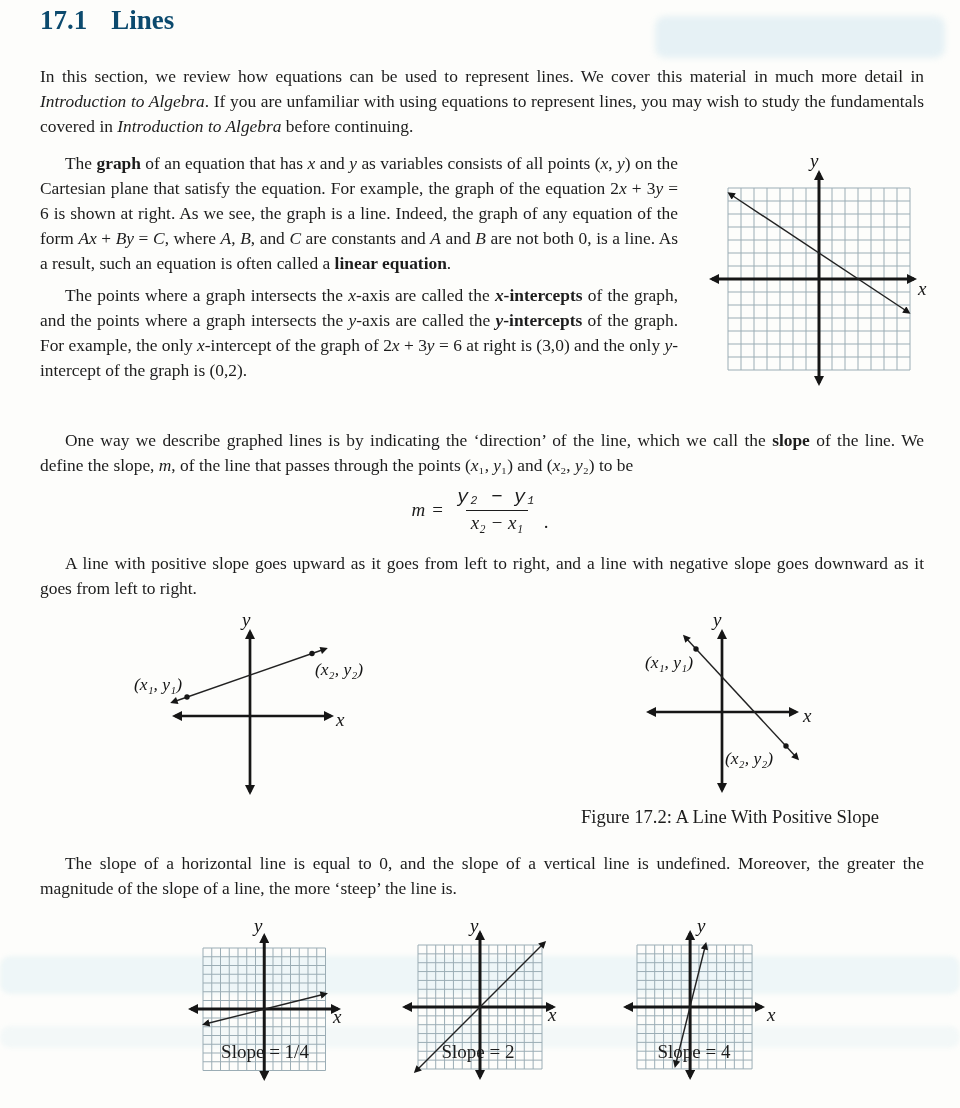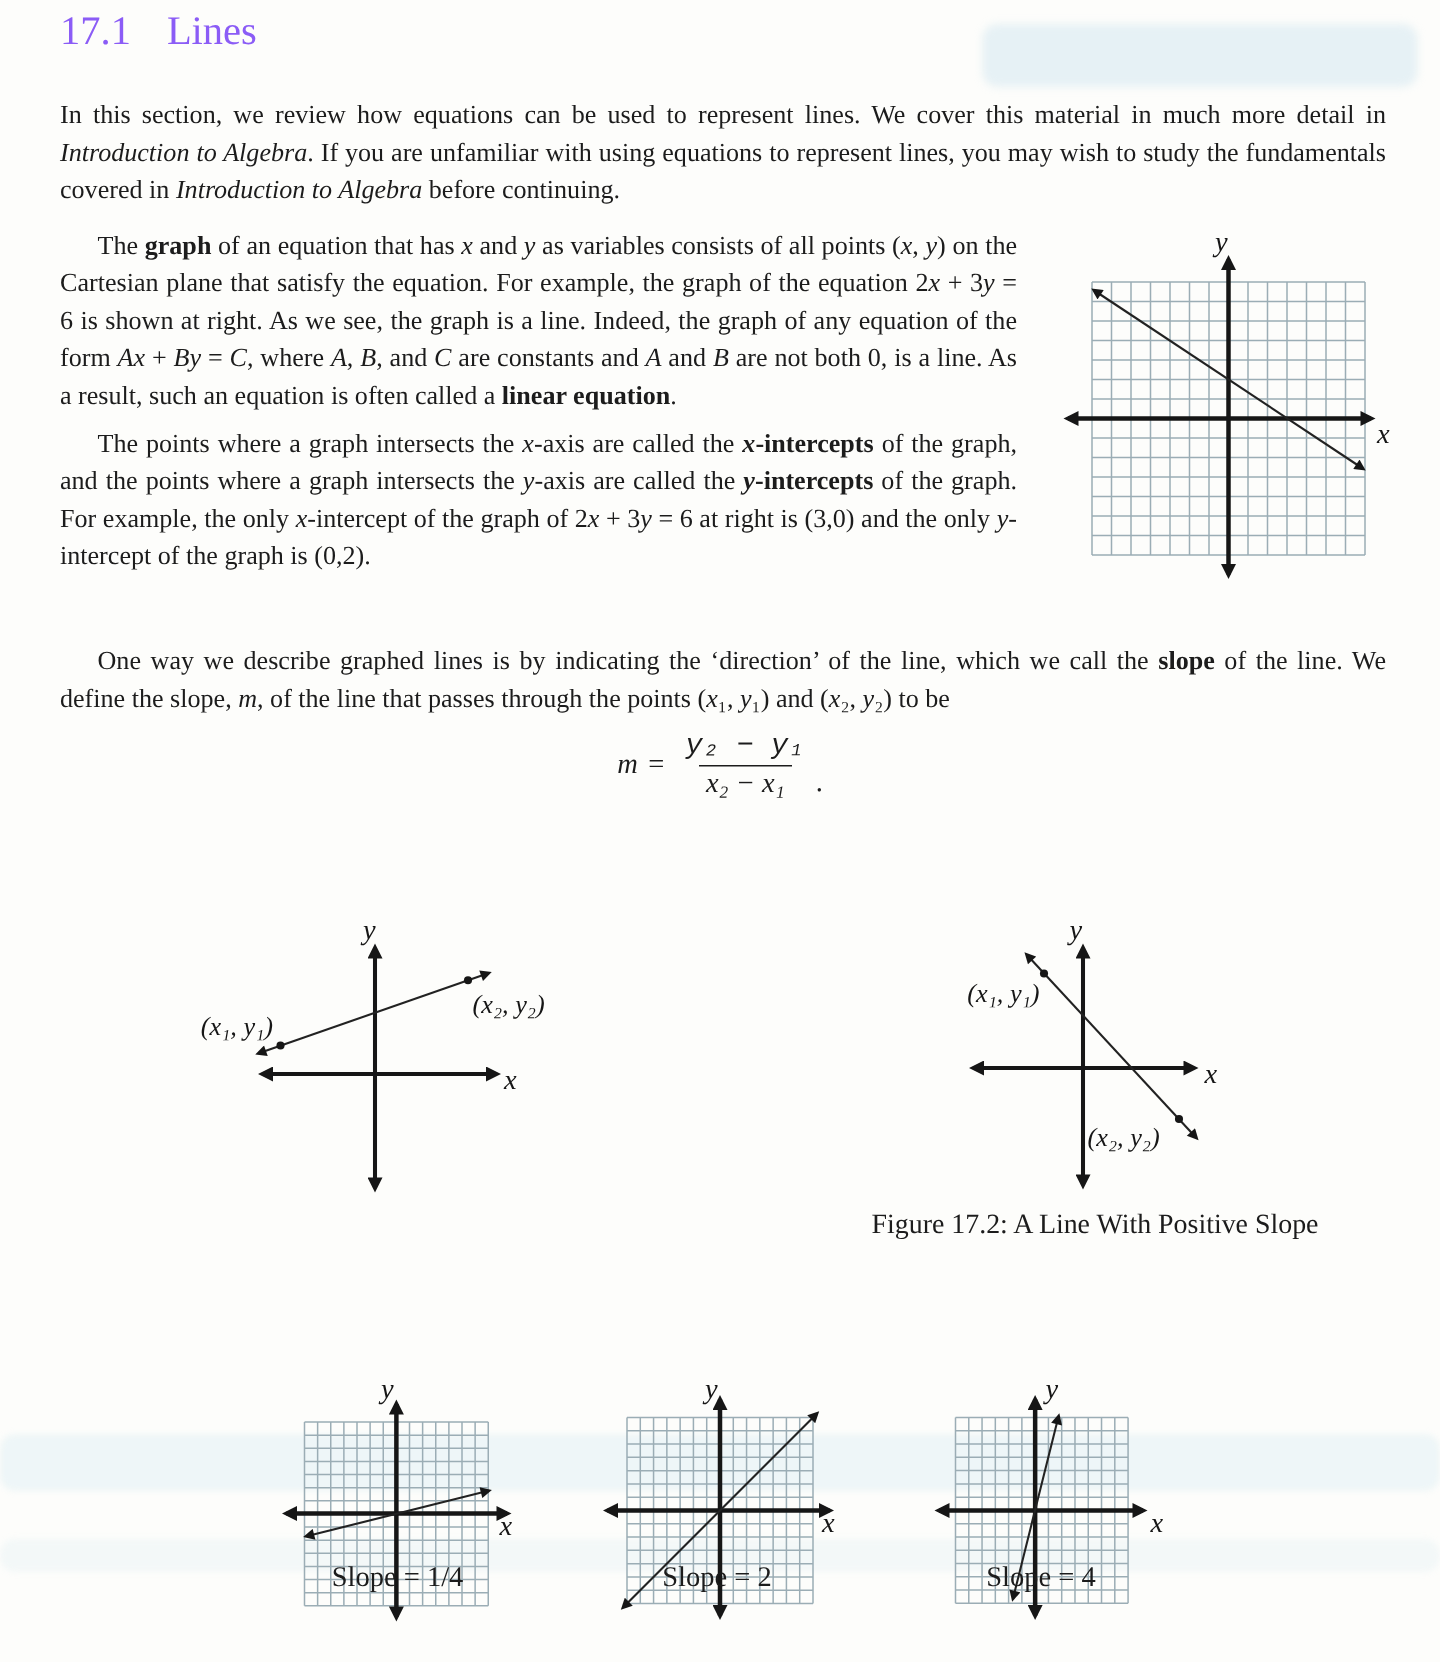--- a/index.html
+++ b/index.html
@@ -4,21 +4,21 @@
 <style>
   html,body { margin:0; padding:0; background:#ffffff; }
   .page {
     position:relative; width:960px; height:1108px;
     background:#fdfdfb; overflow:hidden;
     font-family:"Liberation Serif","DejaVu Serif",serif;
     color:#1c1c1c;
   }
   .artifact { position:absolute; pointer-events:none; filter:blur(3px); border-radius:10px; }
 
-  .heading { position:absolute; left:40px; top:5px; font-weight:normal; font-size:27px; color:#8b5cf6; }
+  .heading { position:absolute; left:40px; top:5px; font-weight:bold; font-size:27px; color:#0c4a6e; }
   .heading .num { margin-right:24px; }
 
   .para { position:absolute; font-size:17.4px; line-height:25px; text-align:justify; }
   .indent { text-indent:25px; }
   #p1 { left:40px; top:64px; width:884px; }
   #wrap2 { position:absolute; left:40px; top:151px; width:884px; }
   #wrap2 .para2 { font-size:17.4px; line-height:25px; text-align:justify; text-indent:25px; margin:0; }
   #wrap2 #p3 { margin-top:7px; }
   #p4 { left:40px; top:428px; width:884px; }
   #p5 { left:40px; top:551px; width:884px; }
@@ -101,20 +101,21 @@
   <div class="formula">
     <span class="lhs">m</span>
     <span class="eq">=</span>
     <span class="frac">
       <span class="num">y₂ − y₁</span>
       <span class="den">x₂ − x₁</span>
     </span>
     <span class="dot">.</span>
   </div>
 
+  <div class="para indent" id="p5"><span>A line with positive slope goes upward as it goes from left to right, and a line with negative slope goes downward as it goes from left to right.</span></div>
 
   <svg class="fig" id="svg-f1" viewBox="0 0 340 195">
     <defs>
       <marker id="f1-a" viewBox="0 0 10 10" refX="7" refY="5" markerUnits="userSpaceOnUse" markerWidth="11" markerHeight="10" orient="auto-start-reverse">
           <path d="M0 0L10 5L0 10z"></path>
         </marker>
       <marker id="f1-l" viewBox="0 0 10 10" refX="6" refY="5" markerUnits="userSpaceOnUse" markerWidth="8.5" markerHeight="7.5" orient="auto-start-reverse">
           <path d="M0 0L10 5L0 10z"></path>
         </marker>
     </defs>
@@ -144,20 +145,21 @@
     <circle class="dot" cx="111" cy="37" r="2.7"></circle>
     <circle class="dot" cx="201" cy="134" r="2.7"></circle>
     <text class="axlab" x="128" y="14">y</text>
     <text class="axlab" x="218" y="110">x</text>
     <text class="ptlab" x="108" y="56" text-anchor="end">(x₁, y₁)</text>
     <text class="ptlab" x="140" y="152">(x₂, y₂)</text>
   </svg>
 
   <div class="figcap" id="cap2">Figure 17.2: A Line With Positive Slope</div>
 
+  <div class="para indent" id="p6"><span>The slope of a horizontal line is equal to 0, and the slope of a vertical line is undefined. Moreover, the greater the magnitude of the slope of a line, the more ‘steep’ the line is.</span></div>
 
   <svg class="fig" id="svg-ga" viewBox="0 0 175 165">
     <defs>
       <marker id="ga-a" viewBox="0 0 10 10" refX="7" refY="5" markerUnits="userSpaceOnUse" markerWidth="11" markerHeight="10" orient="auto-start-reverse">
           <path d="M0 0L10 5L0 10z"></path>
         </marker>
       <marker id="ga-l" viewBox="0 0 10 10" refX="6" refY="5" markerUnits="userSpaceOnUse" markerWidth="8.5" markerHeight="7.5" orient="auto-start-reverse">
           <path d="M0 0L10 5L0 10z"></path>
         </marker>
     </defs>

